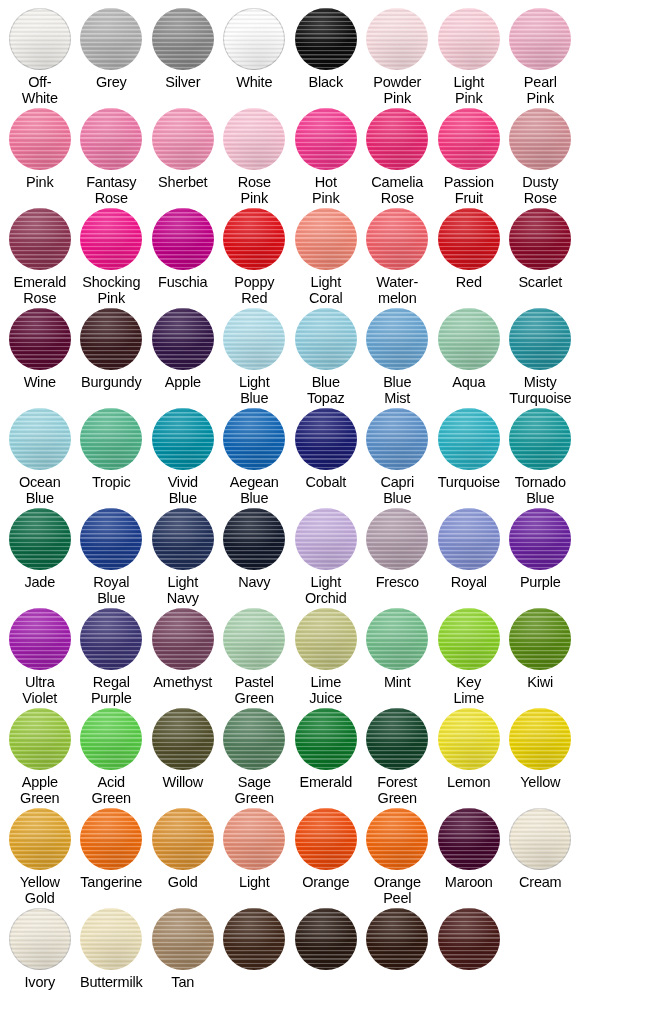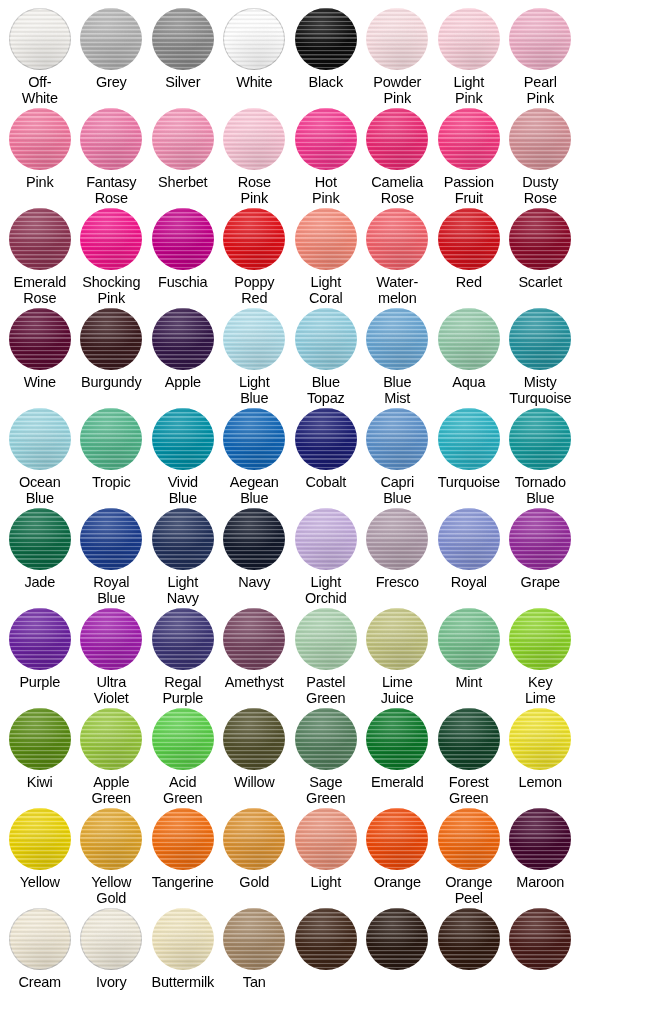--- a/index.html
+++ b/index.html
@@ -295,24 +295,20 @@
     </div>
     <div class="swatch-cell">
       <div class="swatch-circle" style="background-color: rgb(176, 156, 171);"></div>
       <div class="swatch-label">Fresco</div>
     </div>
     <div class="swatch-cell">
       <div class="swatch-circle" style="background-color: rgb(130, 144, 210);"></div>
       <div class="swatch-label">Royal</div>
     </div>
     <div class="swatch-cell">
-      <div class="swatch-circle" style="background-color: rgb(150, 44, 156);"></div>
-      <div class="swatch-label">Grape</div>
-    </div>
-    <div class="swatch-cell">
       <div class="swatch-circle" style="background-color: rgb(107, 34, 160);"></div>
       <div class="swatch-label">Purple</div>
     </div>
     <div class="swatch-cell">
       <div class="swatch-circle" style="background-color: rgb(162, 31, 174);"></div>
       <div class="swatch-label">Ultra
 Violet</div>
     </div>
     <div class="swatch-cell">
       <div class="swatch-circle" style="background-color: rgb(60, 53, 117);"></div>

